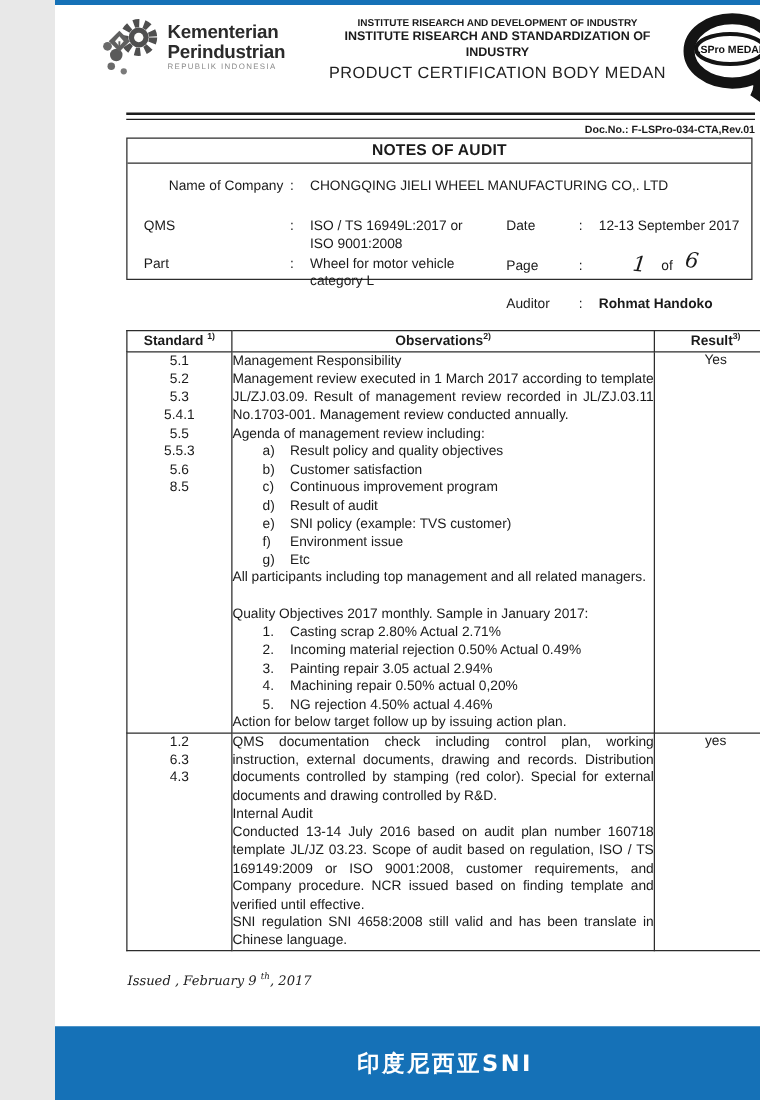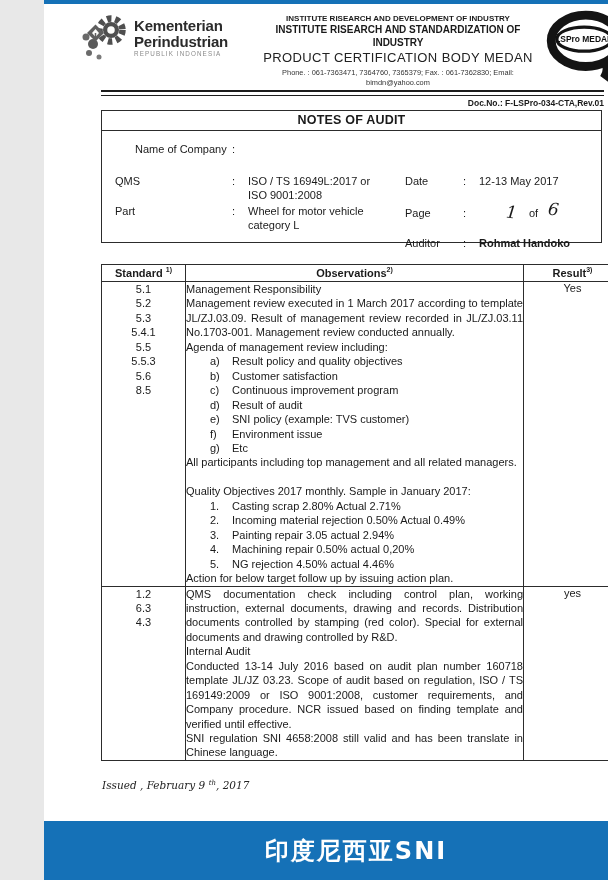--- a/index.html
+++ b/index.html
@@ -21,21 +21,21 @@
   .org-l3{font-size:13px;letter-spacing:.4px;margin-top:1px;color:#222;}
   .org-contact{font-size:7.4px;margin-top:2px;color:#333;}
   .org-addr{font-size:7.4px;color:#333;}
   #lspro{width:96px;text-align:right;margin-top:-2px;}
 
   
   #rule{position:absolute;top:90px;left:57px;width:503px;height:3px;border-top:2.5px solid #1d1d1d;border-bottom:1.5px solid #1d1d1d;}
   #doc-no{position:absolute;top:98px;left:57px;width:503px;text-align:right;font-size:8.5px;font-weight:bold;}
 
   
-  #notes-box{position:absolute;top:110px;left:57px;width:501px;height:133px;border:1.4px solid #2c2c2c;box-sizing:border-box;}
+  #notes-box{position:absolute;top:110px;left:57px;width:501px;height:114px;border:1.4px solid #2c2c2c;box-sizing:border-box;}
   #notes-title{height:19px;border-bottom:1.2px solid #2c2c2c;text-align:center;font-weight:bold;font-size:12.5px;line-height:19px;letter-spacing:.2px;}
   #notes-fields{position:relative;height:126px;font-size:11px;}
   .f{position:absolute;white-space:nowrap;}
   .hand{font-family:"DejaVu Serif",serif;font-style:italic;font-size:17px;display:inline-block;transform:rotate(6deg);line-height:10px;}
 
   
   #audit-table{position:absolute;top:264px;left:57px;width:517px;border-collapse:collapse;table-layout:fixed;font-size:11px;}
   #audit-table th,#audit-table td{border:1.2px solid #2c2c2c;vertical-align:top;padding:0;}
   #audit-table th{height:16px;font-size:11px;font-weight:bold;text-align:center;vertical-align:middle;}
   sup{font-size:7px;vertical-align:super;line-height:0;}
@@ -50,21 +50,21 @@
   .obs-par.just{text-align:justify;text-align-last:left;}
   .obs-item{display:flex;line-height:14.45px;}
   .obs-item .marker{width:22px;margin-left:24px;flex:none;}
   .obs-spacer{height:14.45px;}
 
   
   #issued{position:absolute;top:779px;left:58px;font-family:"DejaVu Serif",serif;font-style:italic;font-size:10.5px;color:#222;}
 
   
   #banner{position:absolute;top:821px;left:0;width:608px;height:59px;display:flex;align-items:center;justify-content:center;}
-  #banner-text{color:#ffffff;font-size:24px;font-weight:bold;letter-spacing:2px;font-family:"DejaVu Sans",sans-serif;padding-left:16px;}
+  #banner-text{color:#ffffff;font-size:18px;font-weight:bold;letter-spacing:2px;font-family:"DejaVu Sans",sans-serif;padding-left:16px;}
 </style>
 </head>
 <body>
 
 <div id="page" style="background: #ffffff; margin-left: 44px;">
 
   <div id="top-strip" style="background: rgb(21, 113, 183);"></div>
 
   <div id="header">
     <div id="ministry">
@@ -84,21 +84,20 @@
         <div class="m-title">Kementerian</div>
         <div class="m-title">Perindustrian</div>
         <div class="m-sub">REPUBLIK INDONESIA</div>
       </div>
     </div>
 
     <div id="org">
       <div class="org-l1">INSTITUTE RISEARCH AND DEVELOPMENT OF INDUSTRY</div>
       <div class="org-l2">INSTITUTE RISEARCH AND STANDARDIZATION OF INDUSTRY</div>
       <div class="org-l3">PRODUCT CERTIFICATION BODY MEDAN</div>
-      <div class="org-contact">Phone. : 061-7363471, 7364760, 7365379; Fax. : 061-7362830; Email: bimdn@yahoo.com</div>
     </div>
 
     <div id="lspro">
       <svg width="90" height="76" viewBox="0 0 112 94">
         <ellipse cx="52" cy="38" rx="43" ry="32" fill="none" stroke="#141414" stroke-width="11"></ellipse>
         <path d="M76 62 Q90 76 84 92 L70 82 Q76 72 70 66 Z" fill="#141414"></path>
         <ellipse cx="50" cy="36" rx="34" ry="15" fill="#ffffff" stroke="#141414" stroke-width="4"></ellipse>
         <text x="50" y="40" text-anchor="middle" font-size="10.5" font-weight="bold" fill="#111" font-family="Liberation Sans, sans-serif">LSPro MEDAN</text>
       </svg>
     </div>
@@ -106,34 +105,35 @@
 
   <div id="rule"></div>
   <div id="doc-no">Doc.No.: F-LSPro-034-CTA,Rev.01</div>
 
   <div id="notes-box">
     <div id="notes-title">NOTES OF AUDIT</div>
     <div id="notes-fields">
 
       <div class="f" style="left:13px;top:12px;padding-left:20px;">Name of Company</div>
       <div class="f" style="left:130px;top:12px;">:</div>
+      <div class="f" style="left:146px;top:12px;">CHONGQING JIELI WHEEL MANUFACTURING CO,. LTD</div>
 
       <div class="f" style="left:13px;top:44px;">QMS</div>
       <div class="f" style="left:130px;top:44px;">:</div>
       <div class="f" style="left:146px;top:44px;">ISO / TS 16949L:2017 or</div>
       <div class="f" style="left:146px;top:58px;">ISO  9001:2008</div>
 
       <div class="f" style="left:13px;top:74px;">Part</div>
       <div class="f" style="left:130px;top:74px;">:</div>
       <div class="f" style="left:146px;top:74px;">Wheel for motor vehicle</div>
       <div class="f" style="left:146px;top:88px;">category L</div>
 
       <div class="f" style="left:303px;top:44px;">Date</div>
       <div class="f" style="left:361px;top:44px;">:</div>
-      <div class="f" style="left:377px;top:44px;">12-13 May 2017</div>
+      <div class="f" style="left:377px;top:44px;">12-13 September 2017</div>
 
       <div class="f" style="left:303px;top:76px;">Page</div>
       <div class="f" style="left:361px;top:76px;">:</div>
       <div class="f hand" style="left:404px;top:76px;">1</div>
       <div class="f" style="left:427px;top:76px;">of</div>
       <div class="f hand" style="left:446px;top:73px;">6</div>
 
       <div class="f" style="left:303px;top:106px;">Auditor</div>
       <div class="f" style="left:361px;top:106px;">:</div>
       <div class="f" style="left:377px;top:106px;font-weight:bold;">Rohmat Handoko</div>

